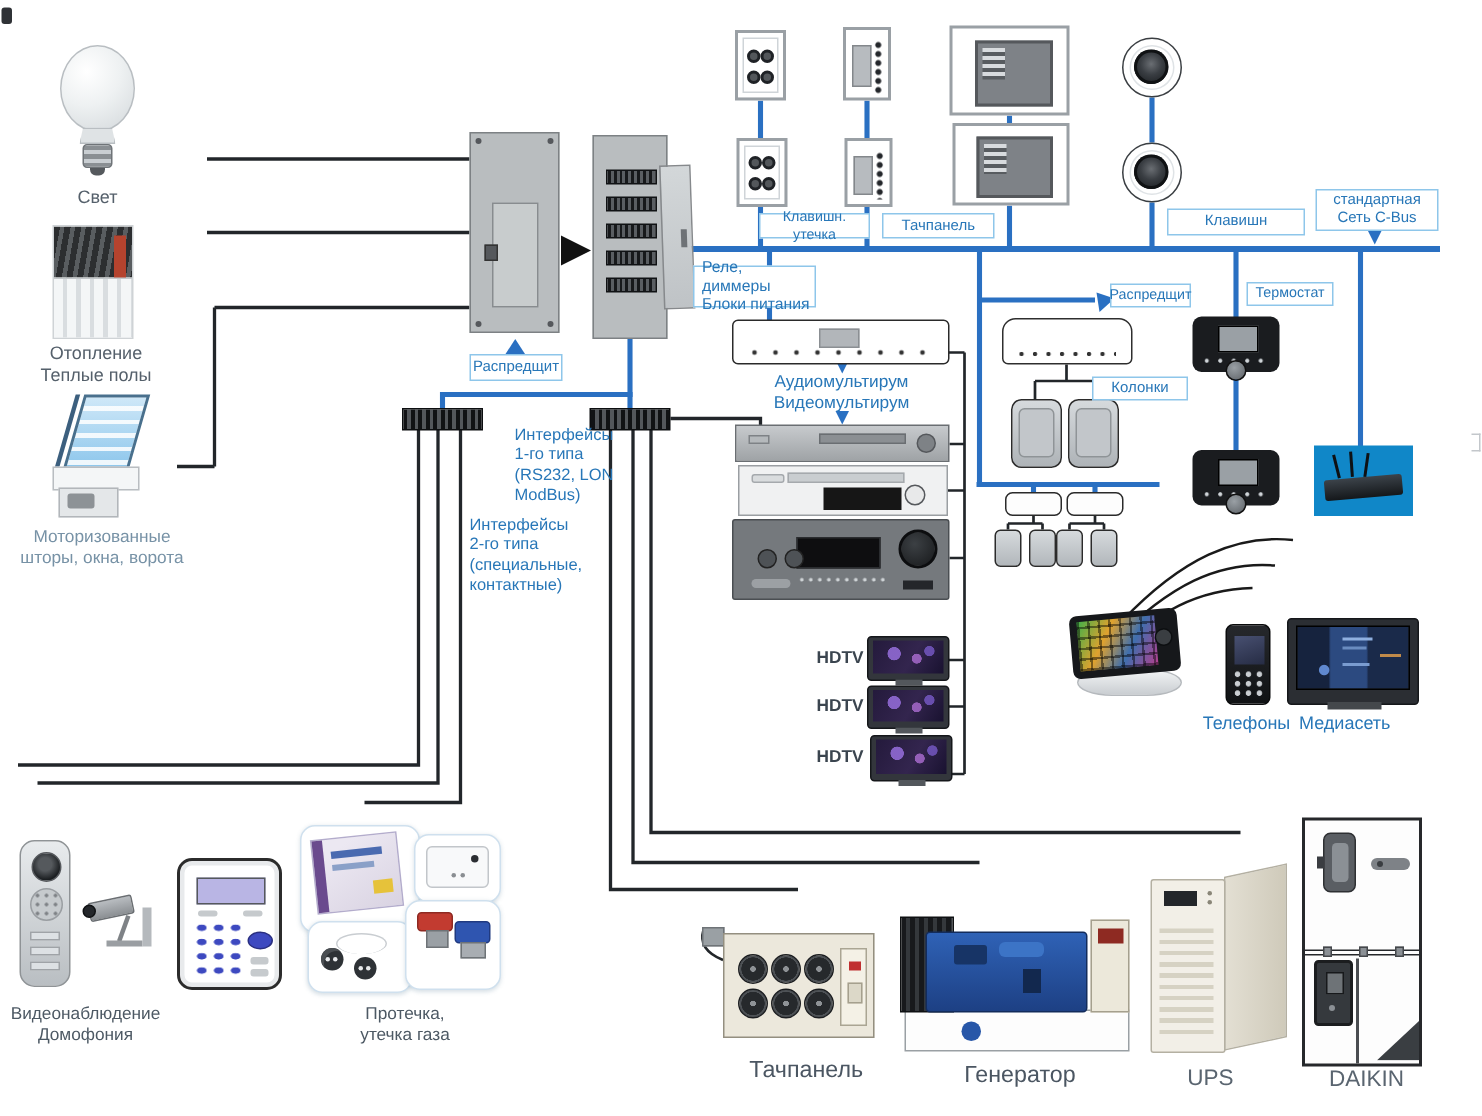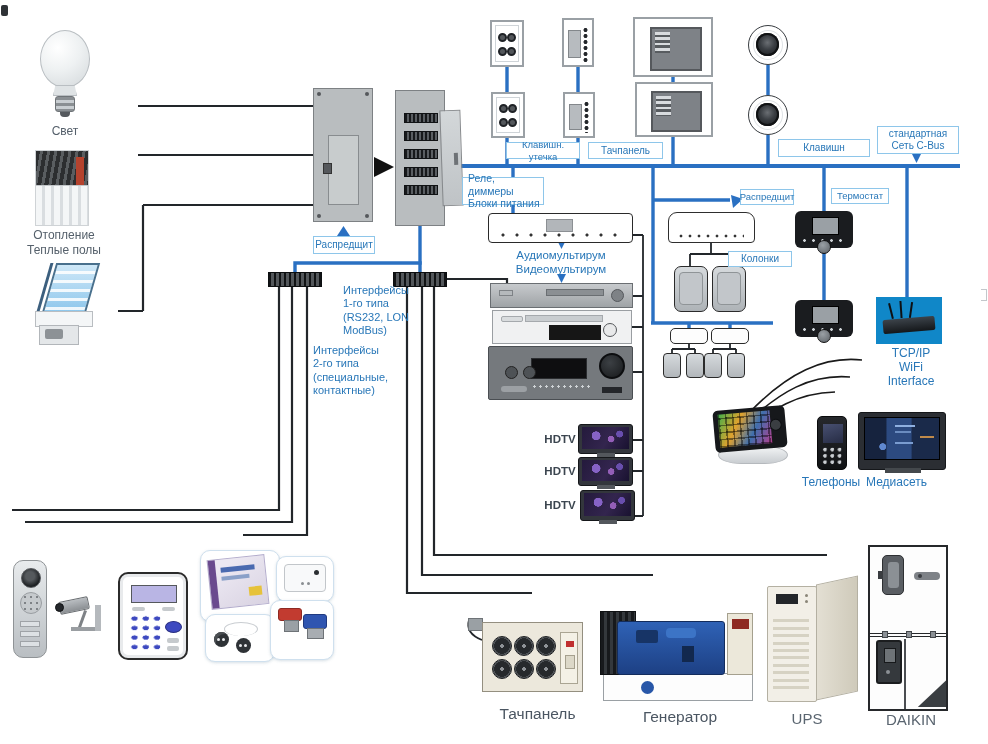--- a/index.html
+++ b/index.html
@@ -421,38 +421,41 @@
   <div class="lbox" style="left:778px;top:139px;width:92px;height:18px;font-size:10px">Клавишн</div>
   <div class="lbox" style="left:877px;top:126px;width:82px;height:28px;font-size:10px">стандартная
 Сеть C-Bus</div>
   <div class="lbox" style="left:740px;top:189px;width:54px;height:16px;font-size:9.5px">Распредщит</div>
   <div class="lbox" style="left:728px;top:251px;width:64px;height:16px;font-size:10px">Колонки</div>
   <div class="lbox" style="left:831px;top:188px;width:58px;height:16px;font-size:9.5px">Термостат</div>
 
   <div class="cap" style="left:37px;top:124px;width:56px;font-size:12px">Свет</div>
   <div class="cap" style="left:16px;top:228px;width:96px;font-size:12px">Отопление
 Теплые полы</div>
+  <div class="cap" style="left:5px;top:351px;width:126px;font-size:11.5px;color:#7792a6">Моторизованные
+шторы, окна, ворота</div>
   <div class="cap blue leftal" style="left:343px;top:284px;width:80px;font-size:11px;color:#2877b8">Интерфейсы
 1-го типа
 (RS232, LON
 ModBus)</div>
   <div class="cap blue leftal" style="left:313px;top:344px;width:88px;font-size:11px;color:#2877b8">Интерфейсы
 2-го типа
 (специальные,
 контактные)</div>
   <div class="cap blue" style="left:503px;top:248px;width:116px;font-size:11.5px;color:#2877b8">Аудиомультирум</div>
   <div class="cap blue" style="left:503px;top:262px;width:116px;font-size:11.5px;color:#2877b8">Видеомультирум</div>
   <div class="cap" style="left:544px;top:432px;width:32px;font-size:11.5px;font-weight:600;color:#3b454f">HDTV</div>
   <div class="cap" style="left:544px;top:464px;width:32px;font-size:11.5px;font-weight:600;color:#3b454f">HDTV</div>
   <div class="cap" style="left:544px;top:498px;width:32px;font-size:11.5px;font-weight:600;color:#3b454f">HDTV</div>
-  <div class="cap blue" style="left:869px;top:347px;width:84px;font-size:12px;color:#2877b8;line-height:1.15">TCP/IP
-WiFi
-Interface</div>
   <div class="cap blue" style="left:799px;top:475px;width:64px;font-size:12px;color:#2877b8">Телефоны</div>
   <div class="cap blue" style="left:849px;top:475px;width:95px;font-size:12px;color:#2877b8">Медиасеть</div>
+  <div class="cap" style="left:1px;top:669px;width:112px;font-size:11.5px;color:#4d5964">Видеонаблюдение
+Домофония</div>
+  <div class="cap" style="left:214px;top:669px;width:112px;font-size:11.5px;color:#4d5964">Протечка,
+утечка газа</div>
   <div class="cap" style="left:490px;top:705px;width:95px;font-size:15.5px;color:#4b5662">Тачпанель</div>
   <div class="cap" style="left:626px;top:708px;width:108px;font-size:15.5px;color:#4b5662">Генератор</div>
   <div class="cap" style="left:782px;top:710px;width:50px;font-size:15px;color:#5a6570">UPS</div>
   <div class="cap" style="left:878px;top:711px;width:66px;font-size:15px;color:#5a6570">DAIKIN</div>
 
   <div class="dev" style="left:1px;top:5px;width:7px;height:11px;background:#2f3236;border-radius:2px"></div>
   <div class="dev" style="left:981px;top:289px;width:6px;height:12px;border:1.5px solid #c3c7cb;border-left:none;background:#fff"></div>
 
 </div>
 

